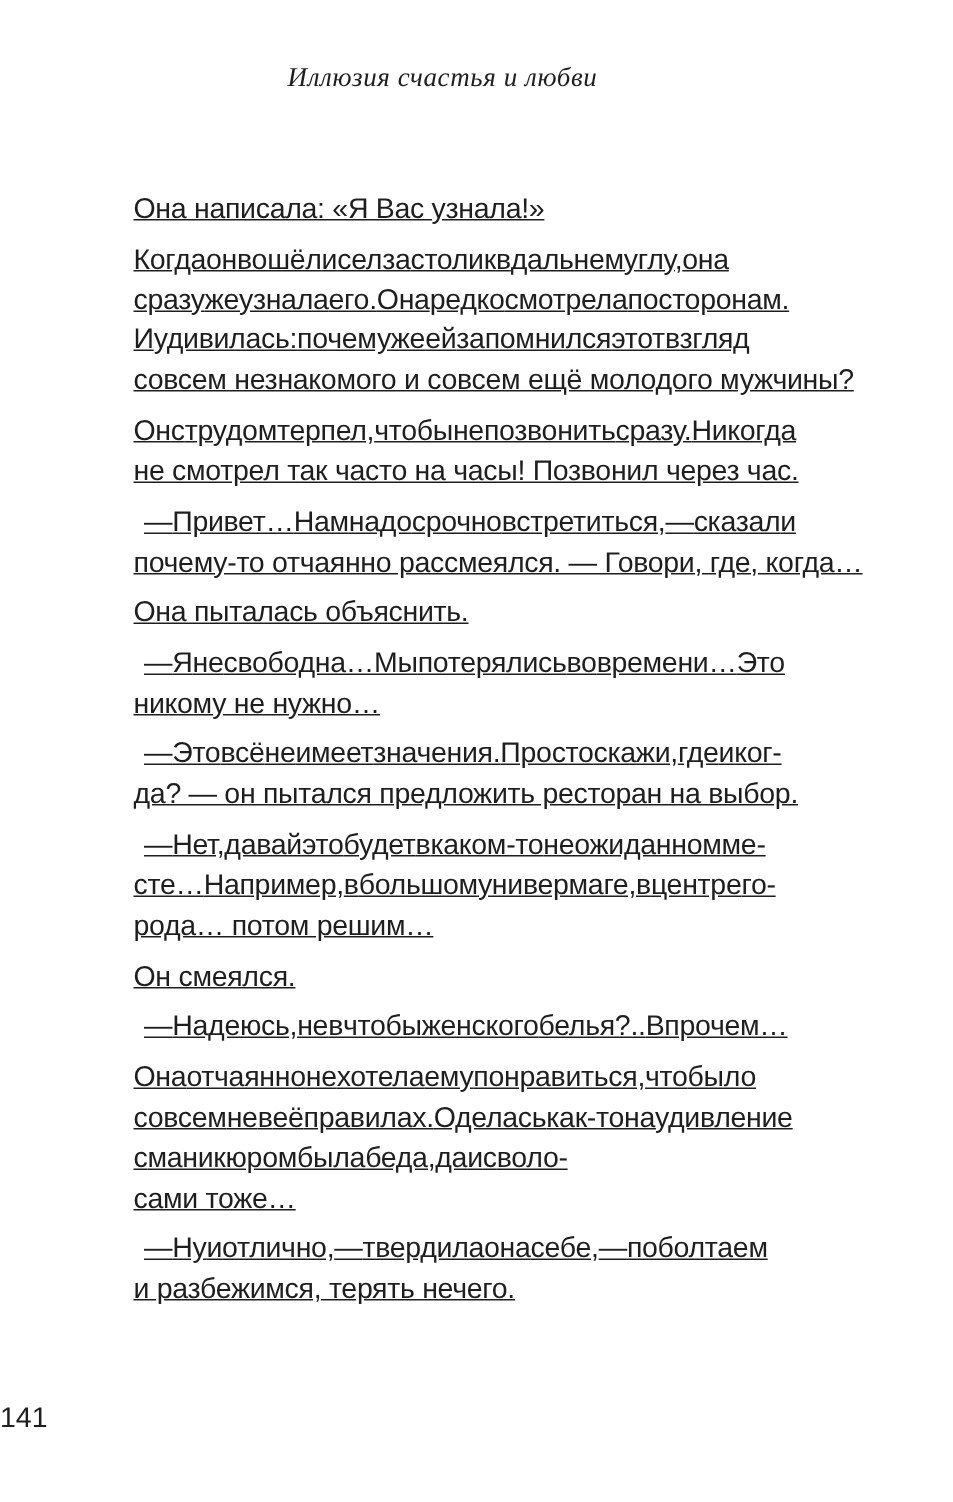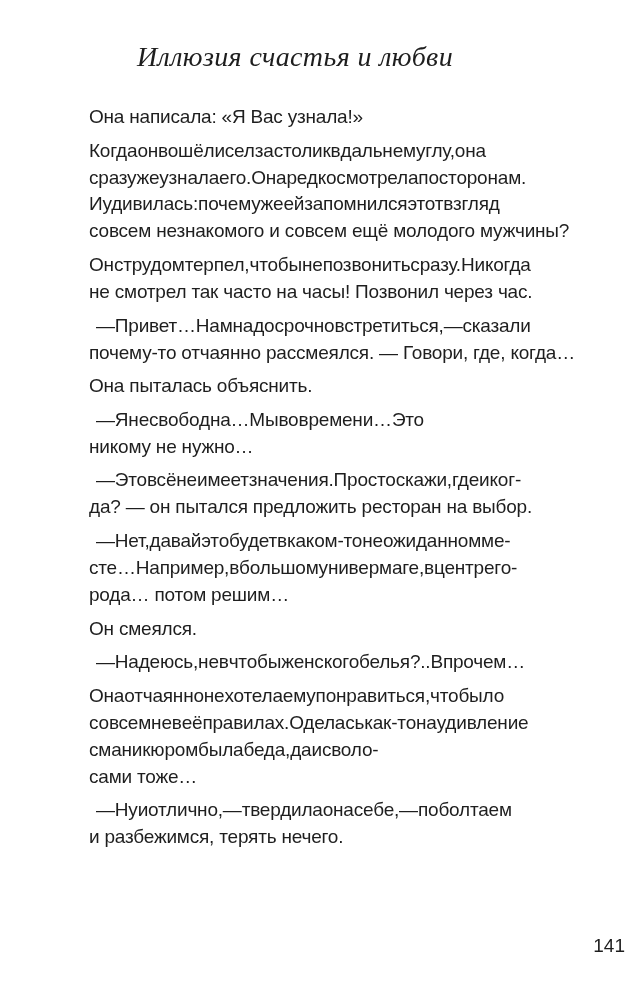--- a/index.html
+++ b/index.html
@@ -17,29 +17,30 @@
     inset: 0;
   }
   .running-head {
     position: absolute;
     top: 41px;
     left: 0;
     width: 590px;
     text-align: center;
     font-family: "Liberation Serif", serif;
     font-style: italic;
-    font-size: 28px;
+    font-size: 18px;
     letter-spacing: 0.4px;
     color: var(--ink, #1e1e1e);
   }
   .page-body {
     position: absolute;
-    top: 104px;
+    top: 127px;
     left: 89px;
     width: 452px;
+    text-decoration: underline;
   }
   .para {
     margin: 0 0 6.8px 0;
     font-size: 19px;
     letter-spacing: -0.2px;
   }
   .line {
     display: block;
     height: 26.9px;
     line-height: 26.9px;
@@ -55,21 +56,21 @@
   }
   
   .line.indent { padding-left: 7px; }
   .page-number {
     position: absolute;
     top: 933px;
     left: 0;
     width: 625px;
     height: 26.9px;
     line-height: 26.9px;
-    text-align: right;
+    text-align: left;
     font-size: 19px;
   }
 </style>
 </head>
 <body style="--ink: #1e1e1e; --bg: #ffffff;">
 
 <div class="page">
   <div class="running-head">Иллюзия счастья и любви</div>
 
   <main class="page-body">
@@ -144,20 +145,21 @@
       <p class="para">
         <span class="line last">Она пыталась объяснить.</span>
       </p>
       <p class="para">
         <span class="line fill indent">
           <span class="w">—</span>
           <span class="w">Я</span>
           <span class="w">не</span>
           <span class="w">свободна…</span>
           <span class="w">Мы</span>
+          <span class="w">потерялись</span>
           <span class="w">во</span>
           <span class="w">времени…</span>
           <span class="w">Это</span>
         </span>
         <span class="line last">никому не нужно…</span>
       </p>
       <p class="para">
         <span class="line fill indent">
           <span class="w">—</span>
           <span class="w">Это</span>

